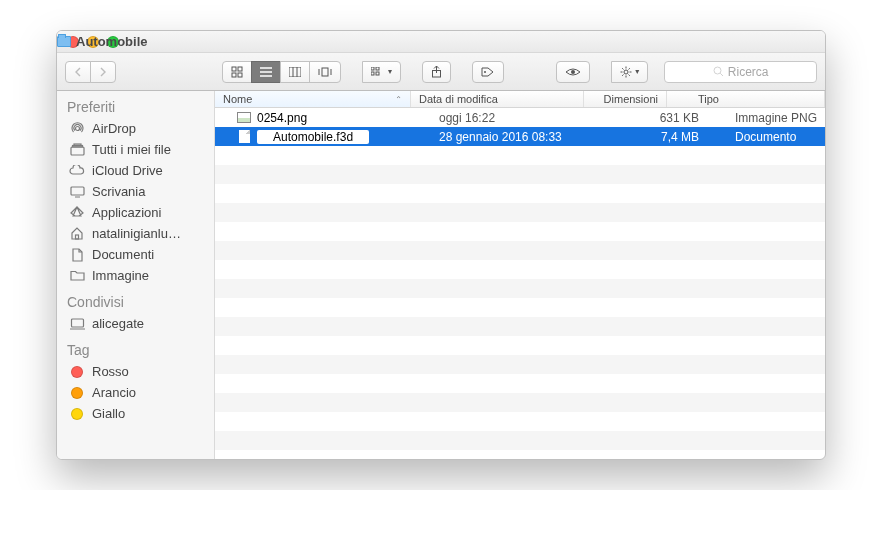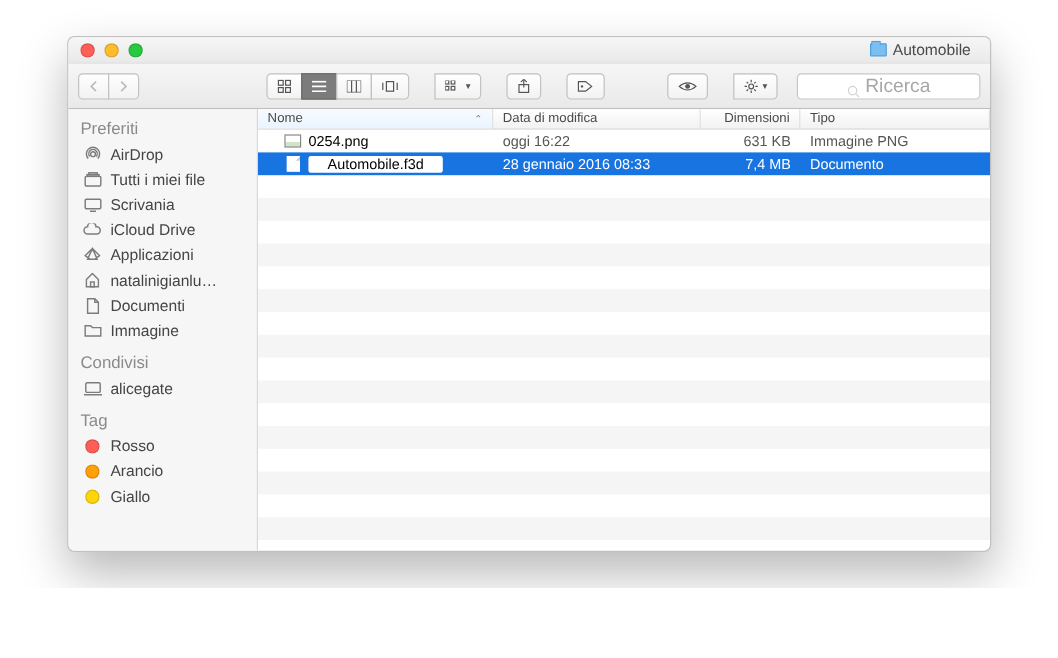--- a/index.html
+++ b/index.html
@@ -14,21 +14,21 @@
   }
   .titlebar {
     height: 22px; background: linear-gradient(#f6f6f6,#e9e9e9);
     border-bottom: 1px solid #d8d8d8;
     display: flex; align-items: center; position: relative;
     font-size: 13px;
   }
   .traffic { display: flex; gap: 8px; padding-left: 10px; }
   .dot { width: 12px; height: 12px; border-radius: 50%; border: 0.5px solid rgba(0,0,0,0.15); }
   .dot.red { background:#ff5f57; } .dot.yellow{background:#ffbd2e;} .dot.green{background:#28c940;}
-  .title-center { position:absolute; left:0; right:16px; text-align:center; display:flex; align-items:center; justify-content:flex-end; gap:5px; pointer-events:none; color:#4a4a4a;}
+  .title-center { position:absolute; left:0; right:16px; text-align:center; display:flex; align-items:center; justify-content:flex-start; gap:5px; pointer-events:none; color:#4a4a4a;font-weight:bold;}
   .folder-glyph { width:14px; height:11px; background:#7dbef1; border-radius:1px; position:relative; display:inline-block; border:0.5px solid #4da0e0;}
   .folder-glyph::before{content:"";position:absolute;top:-3px;left:0;width:6px;height:3px;background:#7dbef1;border:0.5px solid #4da0e0;border-bottom:none;border-radius:1px 1px 0 0;}
   .toolbar {
     height: 38px; background: linear-gradient(#f6f6f6,#e9e9e9);
     border-bottom: 1px solid #bdbdbd;
     display:flex; align-items:center; padding:0 8px; gap:8px; font-size:13px;
   }
   .tb-seg { display:flex; }
   .tb-btn {
     height:22px; background: linear-gradient(#ffffff,#f2f2f2);
@@ -39,22 +39,22 @@
   .tb-seg .tb-btn { border-radius:0; margin-left:-1px;}
   .tb-seg .tb-btn:first-child{ border-radius:4px 0 0 4px; margin-left:0;}
   .tb-seg .tb-btn:last-child{ border-radius:0 4px 4px 0;}
   .tb-btn.single{ border-radius:4px; }
   .tb-btn.active{ background:#7c7c7c; color:#fff; border-color:#6b6b6b;}
   .tb-spacer-sm{width:6px;}
   .tb-spacer-lg{flex:0 0 36px;}
   .tb-flex{flex:1;}
   .search {
     height:22px; width:180px; border:1px solid #c8c8c8; border-radius:4px;
-    background:#fff; display:flex; align-items:flex-end; justify-content:center; gap:4px;
-    color:#a7a7a7; font-size:16px;
+    background:#fff; display:flex; align-items:center; justify-content:center; gap:4px;
+    color:#a7a7a7; font-size:12px;
   }
   .search svg{opacity:0.5;}
   .content { flex:1; display:flex; min-height:0;}
   .sidebar {
     width:158px; background:#f6f6f6; border-right:1px solid #d9d9d9;
     font-size:13px; overflow:hidden;
   }
   .sb-header{ color:#8a8a8a; font-size:14px; padding:8px 10px 3px; font-weight:500;}
   .sb-item{ display:flex; align-items:center; gap:7px; padding:3px 10px 3px 12px; color:#454545; white-space:nowrap; overflow:hidden; text-overflow:ellipsis;}
   .sb-icon{ width:16px; height:14px; display:flex; align-items:center; justify-content:center; color:#7c7c7c; flex:none;}
@@ -62,23 +62,23 @@
   .main { flex:1; display:flex; flex-direction:column; min-width:0;}
   .col-header{
     height:17px; display:flex; font-size:11px; color:#4a4a4a;
     background:linear-gradient(#ffffff,#f2f2f2); border-bottom:1px solid #d6d6d6;
   }
   .col-header > div{ border-right:1px solid #e0e0e0; display:flex; align-items:center; padding:0 8px;}
   .ch-name{flex:0 0 196px; justify-content:space-between; background:linear-gradient(#f7fbff,#eaf4ff);}
   .ch-sort{font-size:8px;color:#7b7b7b;}
   .ch-date{flex:0 0 173px;}
   .ch-size{flex:0 0 83px; justify-content:flex-end;}
-  .ch-kind{flex:1; border-right:none;}
+  .ch-kind{flex:1; border-right:none;margin-left:23px;}
   .rows{flex:1; overflow:auto; font-size:12px;}
-  .row{ height:19px; display:flex; align-items:center;}
+  .row{ height:19px; display:flex; align-items:center;gap:20px;}
   .row.alt{ background:#f5f5f5;}
   .row.sel{ background:#1774e0; color:#fff;}
   .c-name{flex:0 0 196px; display:flex; align-items:center; gap:6px; padding-left:22px;}
   .c-date{flex:0 0 173px; padding-left:8px; color:#555;}
   .c-size{flex:0 0 83px; text-align:right; padding-right:8px; color:#555;}
   .c-kind{flex:1; padding-left:8px; color:#555;}
   .row.sel .c-date,.row.sel .c-size,.row.sel .c-kind{color:#fff;}
   .file-ico{width:14px;height:14px;display:inline-flex;align-items:center;justify-content:center;flex:none;}
   .img-ico{width:14px;height:11px;border:1px solid #888;background:linear-gradient(#fff 55%,#cfe6c6 55%);}
   .doc-ico{width:11px;height:13px;background:#fff;border:1px solid #999;position:relative;}
@@ -231,34 +231,34 @@
             <svg width="15" height="13" viewBox="0 0 15 13">
               <rect x="1" y="4" width="13" height="8" rx="1" stroke="currentColor" fill="none" stroke-width="1.2"></rect>
               <rect x="2.5" y="2.5" width="10" height="1.5" stroke="currentColor" fill="none" stroke-width="1.2"></rect>
               <rect x="4" y="1" width="7" height="1.5" stroke="currentColor" fill="none" stroke-width="1.2"></rect>
             </svg>
           </span>
           <span>Tutti i miei file</span>
         </div>
         <div class="sb-item">
           <span class="sb-icon">
+            <svg width="16" height="11" viewBox="0 0 16 11">
+              <path d="M4 9 A3 3 0 0 1 4 3 A3.5 3.5 0 0 1 11 3 A2.8 2.8 0 0 1 12 9 Z" stroke="currentColor" fill="none" stroke-width="1.2"></path>
+            </svg>
+          </span>
+          <span>iCloud Drive</span>
+        </div>
+        <div class="sb-item">
+          <span class="sb-icon">
             <svg width="15" height="12" viewBox="0 0 15 12">
               <rect x="1" y="1" width="13" height="8" rx="1" stroke="currentColor" fill="none" stroke-width="1.2"></rect>
               <line x1="5" y1="11" x2="10" y2="11" stroke="currentColor" stroke-width="1.2"></line>
             </svg>
           </span>
           <span>Scrivania</span>
-        </div>
-        <div class="sb-item">
-          <span class="sb-icon">
-            <svg width="16" height="11" viewBox="0 0 16 11">
-              <path d="M4 9 A3 3 0 0 1 4 3 A3.5 3.5 0 0 1 11 3 A2.8 2.8 0 0 1 12 9 Z" stroke="currentColor" fill="none" stroke-width="1.2"></path>
-            </svg>
-          </span>
-          <span>iCloud Drive</span>
         </div>
         <div class="sb-item">
           <span class="sb-icon">
             <svg width="14" height="13" viewBox="0 0 14 13">
               <path d="M7 1 L3 10 H11 Z M7 1 L13 7 L9 10 M7 1 L1 7 L5 10" stroke="currentColor" fill="none" stroke-width="1.2"></path>
             </svg>
           </span>
           <span>Applicazioni</span>
         </div>
         <div class="sb-item">

